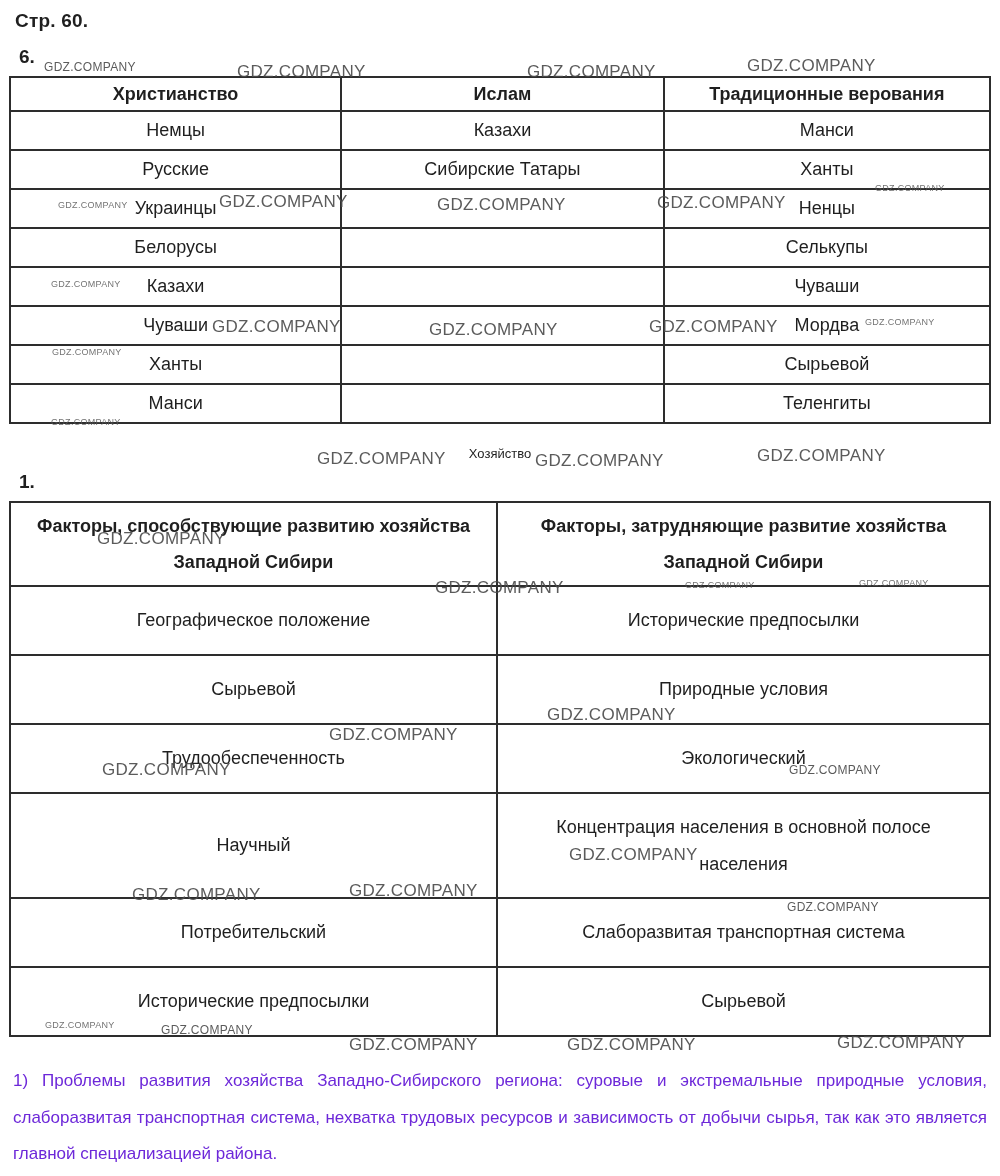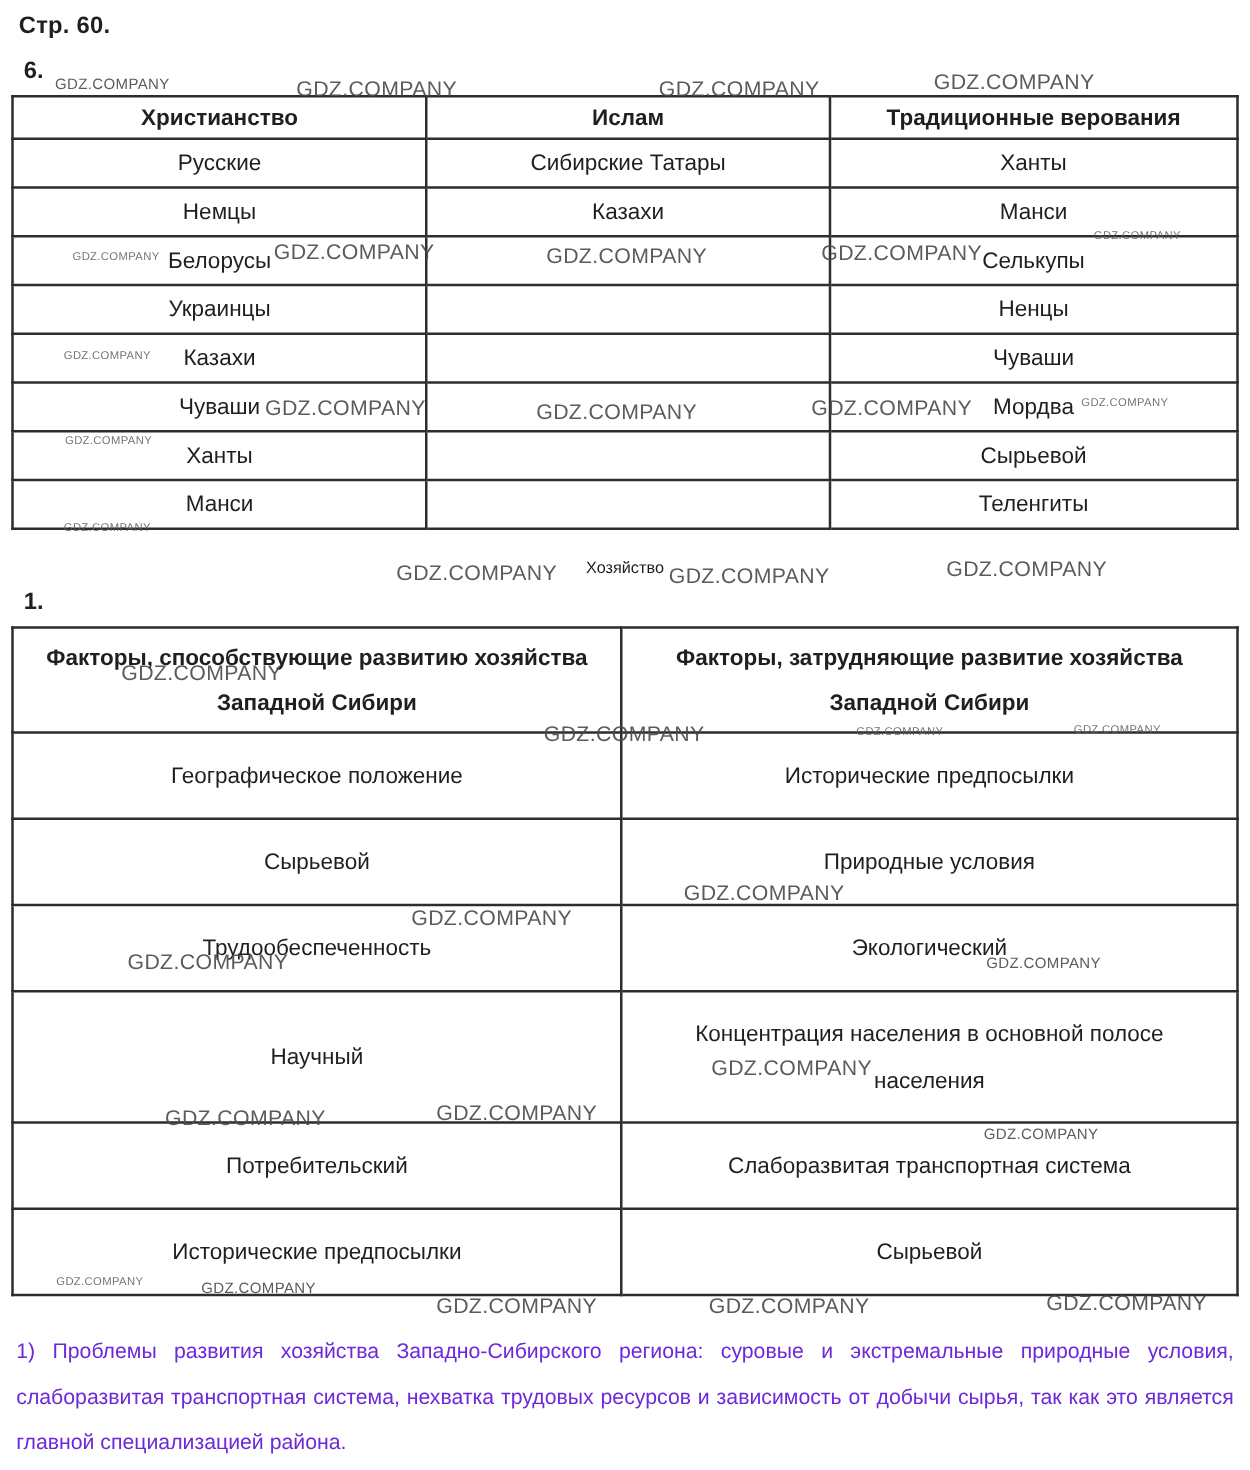--- a/index.html
+++ b/index.html
@@ -71,38 +71,38 @@
         </colgroup>
       <thead>
         <tr>
           <th>Христианство</th>
           <th>Ислам</th>
           <th>Традиционные верования</th>
         </tr>
       </thead>
       <tbody>
         <tr>
+          <td>Немцы</td>
+          <td>Казахи</td>
+          <td>Манси</td>
+        </tr>
+        <tr>
           <td>Русские</td>
           <td>Сибирские Татары</td>
           <td>Ханты</td>
         </tr>
         <tr>
-          <td>Немцы</td>
-          <td>Казахи</td>
-          <td>Манси</td>
+          <td>Украинцы</td>
+          <td></td>
+          <td>Ненцы</td>
         </tr>
         <tr>
           <td>Белорусы</td>
           <td></td>
           <td>Селькупы</td>
-        </tr>
-        <tr>
-          <td>Украинцы</td>
-          <td></td>
-          <td>Ненцы</td>
         </tr>
         <tr>
           <td>Казахи</td>
           <td></td>
           <td>Чуваши</td>
         </tr>
         <tr>
           <td>Чуваши</td>
           <td></td>
           <td>Мордва</td>

